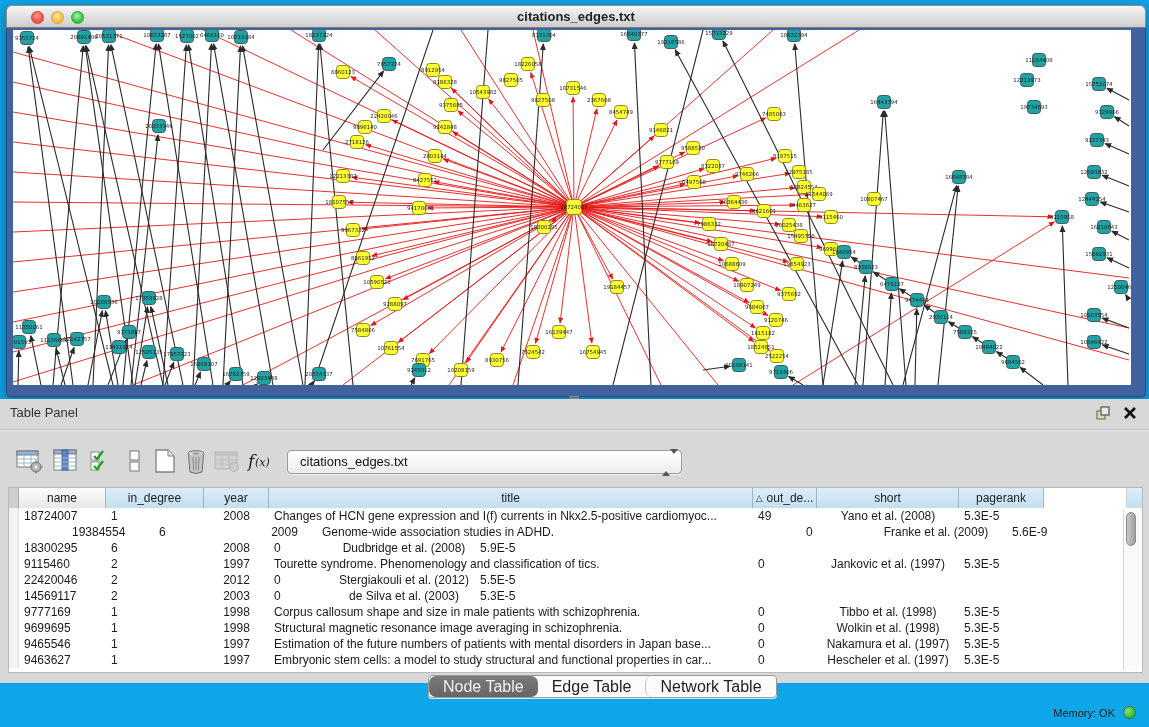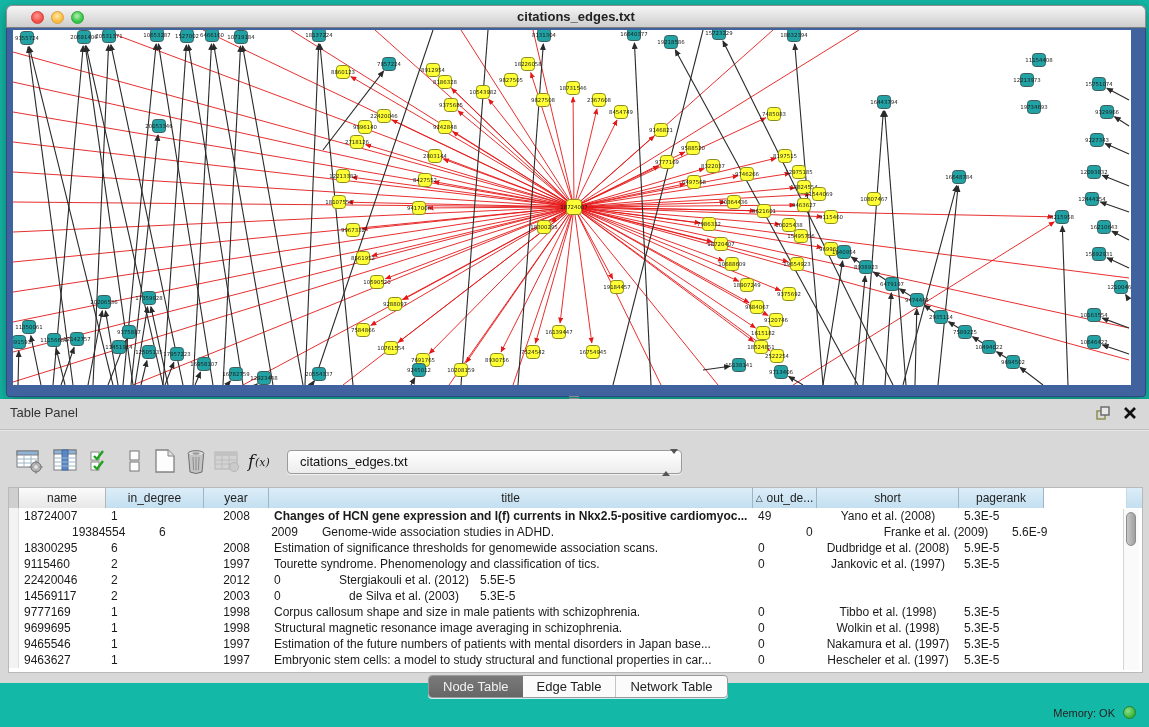--- a/index.html
+++ b/index.html
@@ -1,16 +1,16 @@
 <!DOCTYPE html>
 <html><head>
 <meta charset="utf-8">
 <style>
   html,body{margin:0;padding:0;}
-  #root{position:relative;width:1149px;height:727px;background:#14b8a6;
+  #root{position:relative;width:1149px;height:727px;background:#0ea5e9;
         font-family:"Liberation Sans",sans-serif;overflow:hidden;}
 
   
   #net-window{position:absolute;left:6px;top:5px;width:1140px;height:392px;
               box-shadow:0 4px 14px rgba(0,0,0,.35);border-radius:6px 6px 4px 4px;}
   .titlebar{position:relative;height:23px;border-radius:6px 6px 0 0;
             background:linear-gradient(#f5f5f5,#cdcdcd);
             border:1px solid #8f8f8f;border-bottom:1px solid #7d7d7d;box-sizing:border-box;}
   .light{position:absolute;top:5px;width:13px;height:13px;border-radius:50%;box-sizing:border-box;}
   .light.red{left:24px;background:radial-gradient(circle at 5px 4px,#ff9a96,#f25148 60%);border:1px solid #d83a35;}
@@ -55,21 +55,21 @@
   .td{font-size:12px;color:#1a1a1a;line-height:16px;white-space:nowrap;overflow:hidden;box-sizing:border-box;}
   .td.l{text-align:left;padding-left:5px;}
   .td.c{text-align:center;}
   #vscroll{position:absolute;top:21px;right:3px;width:15px;bottom:2px;background:#fafafa;
            border-left:1px solid #d5d5d5;}
   #vthumb{position:absolute;left:2px;top:3px;width:10px;height:34px;border-radius:6px;
           background:linear-gradient(90deg,#c8c8c8,#9f9f9f);border:1px solid #8c8c8c;box-sizing:border-box;}
 
   .tabs{position:absolute;left:428px;top:276px;height:21px;display:flex;border:1px solid #9a9a9a;
         border-radius:4px;overflow:hidden;background:#fbfbfb;box-shadow:0 1px 0 rgba(255,255,255,.8);}
-  .tab{font-size:13px;line-height:21px;padding:0 14px;color:#222;}
+  .tab{font-size:16px;line-height:21px;padding:0 14px;color:#222;border-radius:7px;}
   .tab.selected{background:linear-gradient(#7a7a7a,#666666);color:#f2f2f2;}
   .tab.sep{border-left:1px solid #c4c4c4;}
 
   .resize-handle{position:absolute;left:566px;top:-4px;width:16px;height:6px;}
   .resize-handle div{height:1px;background:#8a8a8a;margin-top:1px;width:10px;margin-left:3px;}
 
   
   #statusbar{position:absolute;left:0;bottom:0;width:1149px;height:27px;}
   .memory-label{position:absolute;right:34px;top:7px;font-size:11px;color:#222;}
   .memory-dot{position:absolute;right:13px;top:6px;width:13px;height:13px;border-radius:50%;
@@ -872,41 +872,40 @@
           </div>
           <div class="th-filler"></div>
           <div class="th-corner"></div>
         </div>
       <div id="tbody">
           <div class="tr">
             <div class="rgut"></div>
             <div class="td l" style="width: 87px;">18724007</div>
             <div class="td l" style="width: 98px;">1</div>
             <div class="td c" style="width: 65px;">2008</div>
-            <div class="td l" style="width: 484px; font-weight: bold;">Changes of HCN gene expression and I(f) currents in Nkx2.5-positive cardiomyoc...</div>
+            <div class="td l" style="width: 484px;">Changes of HCN gene expression and I(f) currents in Nkx2.5-positive cardiomyoc...</div>
             <div class="td l" style="width: 64px;">49</div>
             <div class="td c" style="width: 142px;">Yano et al. (2008)</div>
             <div class="td l" style="width: 85px;">5.3E-5</div>
           </div>
           <div class="tr">
             <div class="rgut"></div>
             <div class="td l" style="width: 87px; margin-left: 48px;">19384554</div>
             <div class="td l" style="width: 98px;">6</div>
             <div class="td c" style="width: 65px;">2009</div>
             <div class="td l" style="width: 484px;">Genome-wide association studies in ADHD.</div>
             <div class="td l" style="width: 64px;">0</div>
             <div class="td c" style="width: 142px;">Franke et al. (2009)</div>
             <div class="td l" style="width: 85px;">5.6E-9</div>
           </div>
           <div class="tr">
             <div class="rgut"></div>
             <div class="td l" style="width: 87px;">18300295</div>
             <div class="td l" style="width: 98px;">6</div>
             <div class="td c" style="width: 65px;">2008</div>
-            <div class="td l" style="width: 484px;">Estimation of significance thresholds for genomewide association scans.</div>
             <div class="td l" style="width: 64px;">0</div>
             <div class="td c" style="width: 142px;">Dudbridge et al. (2008)</div>
             <div class="td l" style="width: 85px;">5.9E-5</div>
           </div>
           <div class="tr">
             <div class="rgut"></div>
             <div class="td l" style="width: 87px;">9115460</div>
             <div class="td l" style="width: 98px;">2</div>
             <div class="td c" style="width: 65px;">1997</div>
             <div class="td l" style="width: 484px;">Tourette syndrome. Phenomenology and classification of tics.</div>

